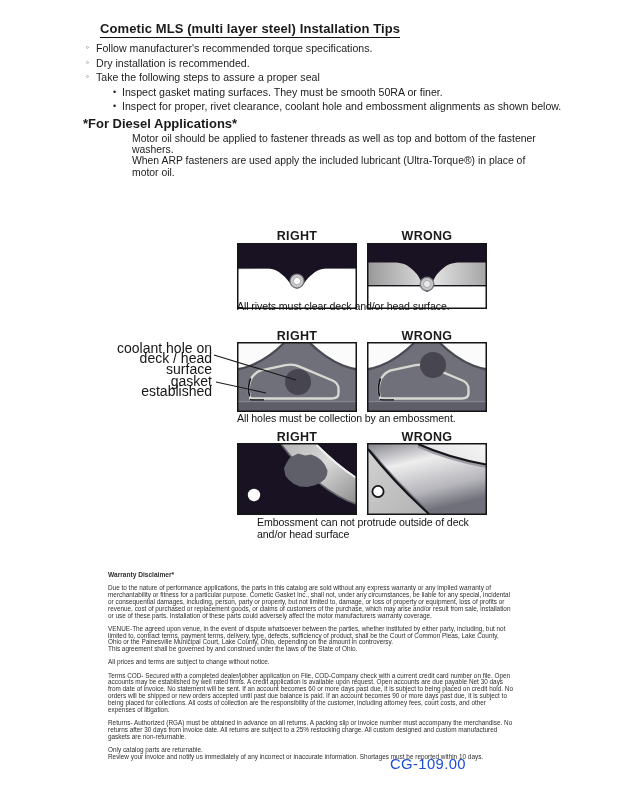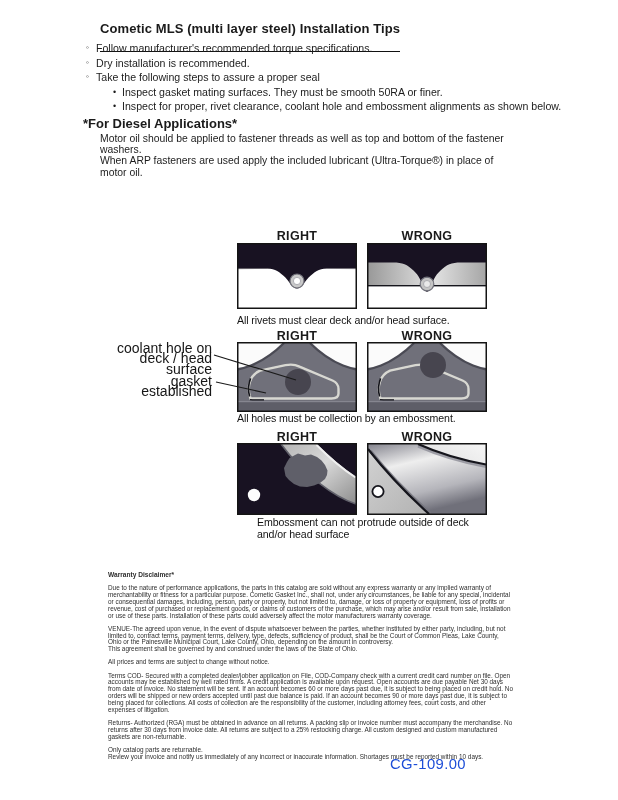--- a/index.html
+++ b/index.html
@@ -1,31 +1,31 @@
 <!DOCTYPE html>
 <html><head>
 <meta charset="utf-8">
 <style>
   html,body{margin:0;padding:0;background:#ffffff;}
   body{width:618px;height:800px;font-family:"Liberation Sans",sans-serif;color:#1a1a1a;}
   .page{position:relative;width:618px;height:800px;background:#ffffff;overflow:hidden;}
 
   .title{position:absolute;left:100px;top:21px;font-size:13px;font-weight:bold;
-         letter-spacing:0.1px;border-bottom:1.6px solid #111;padding-bottom:15px;}
+         letter-spacing:0.1px;border-bottom:1.6px solid #111;padding-bottom:1px;}
 
   .bullets{position:absolute;left:86px;top:42px;font-size:10.6px;line-height:1.18;color:#1c1c1c;}
   .b-row{display:flex;margin-bottom:2.2px;}
   .b-mark{width:10px;flex:0 0 10px;font-size:8px;line-height:12px;text-align:left;}
   .sb-row{display:flex;margin-left:27px;margin-bottom:1.6px;}
   .sb-mark{width:9px;flex:0 0 9px;font-size:9px;line-height:12px;}
 
   .diesel-h{position:absolute;left:83px;top:116px;font-size:13px;font-weight:bold;}
   .para{position:absolute;left:100px;width:420px;font-size:10.4px;line-height:11.2px;
         white-space:pre-line;color:#1c1c1c;}
-  .p1{top:133px;}
+  .p1{top:133px;margin-left:32px;}
   .p2{top:165px;}
   .note{top:205px;}
 
   .hdr{position:absolute;width:120px;text-align:center;font-weight:bold;font-size:12.5px;letter-spacing:0.3px;}
   .dbox{position:absolute;width:120px;display:block;}
   .cap{position:absolute;left:237px;font-size:10.6px;color:#141414;letter-spacing:-0.1px;white-space:pre-line;line-height:11.6px;}
 
   .callout{position:absolute;left:112px;width:100px;text-align:right;font-size:14px;
            line-height:10.4px;white-space:pre-line;color:#161616;}
   .co-1{top:343px;}
@@ -96,21 +96,21 @@
     </defs>
     <rect width="120" height="66" fill="#ffffff"></rect>
     <rect x="1" y="19" width="118" height="23.6" fill="url(#g-r1w)"></rect>
     <rect x="1" y="42" width="118" height="1.4" fill="#15151c"></rect>
     <path d="M1,1 H119 V19.5 H94 C84,19.5 80,21.5 73.5,27.5 C68,32.5 66,38 64,43 C62.5,47 61.5,48.8 60,48.8 C58.5,48.8 57.5,47 56,43 C54,38 52,32.5 46.5,27.5 C40,21.5 36,19.5 26,19.5 H1 Z" fill="#181222"></path>
     <circle cx="60" cy="41" r="6.8" fill="#c5c5c5" stroke="#70707a" stroke-width="1.2"></circle>
     <circle cx="60" cy="41" r="3.5" fill="#e9e9e9" stroke="#9a9aa0" stroke-width="0.7"></circle>
     <rect x="0.75" y="0.75" width="118.5" height="64.5" fill="none" stroke="#141414" stroke-width="1.5"></rect>
   </svg>
 
-  <div class="cap" style="top:315px;">All rivets must clear deck and/or head surface.</div>
+  <div class="cap" style="top:301px;">All rivets must clear deck and/or head surface.</div>
 
   <div class="hdr" style="left:237px;top:329px;">RIGHT</div>
   <div class="hdr" style="left:367px;top:329px;">WRONG</div>
 
   <div class="callout co-1">coolant hole on
 deck / head surface</div>
   <div class="callout co-2">gasket established</div>
 
   <svg class="dbox" style="left:237px;top:342px;" width="120" height="70" viewBox="0 0 120 70">
     <rect width="120" height="70" fill="#70707a"></rect>

